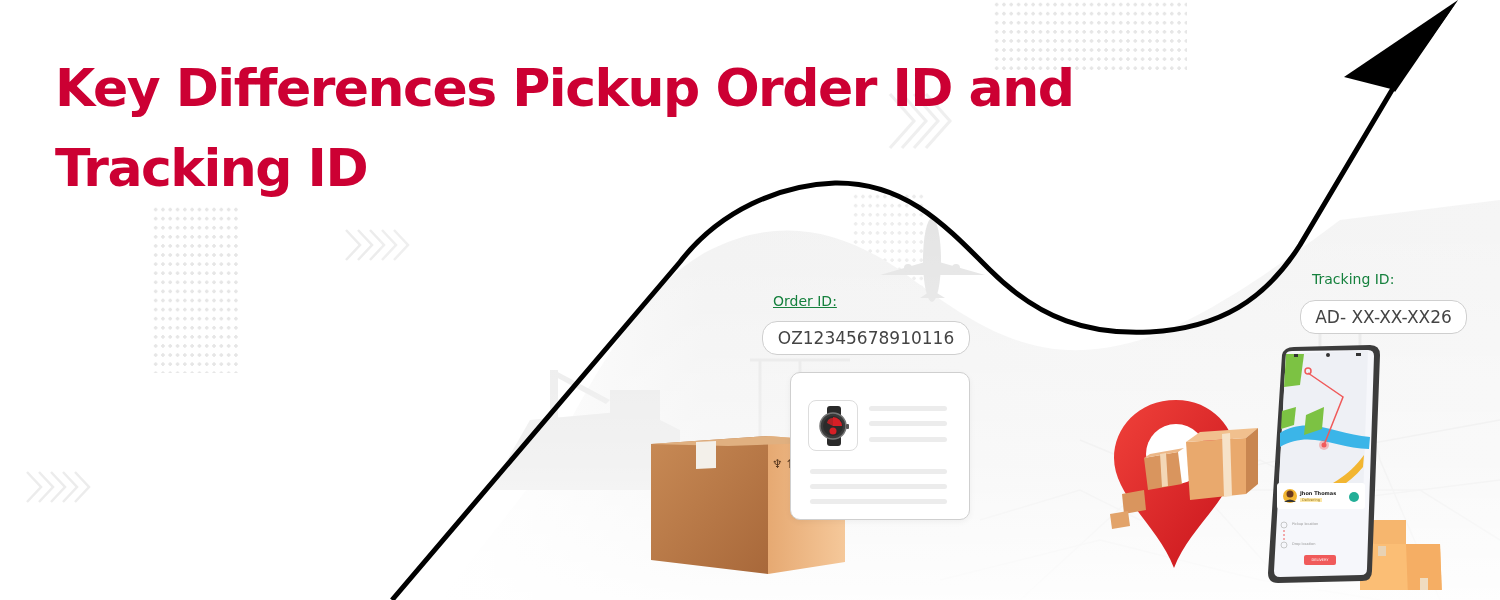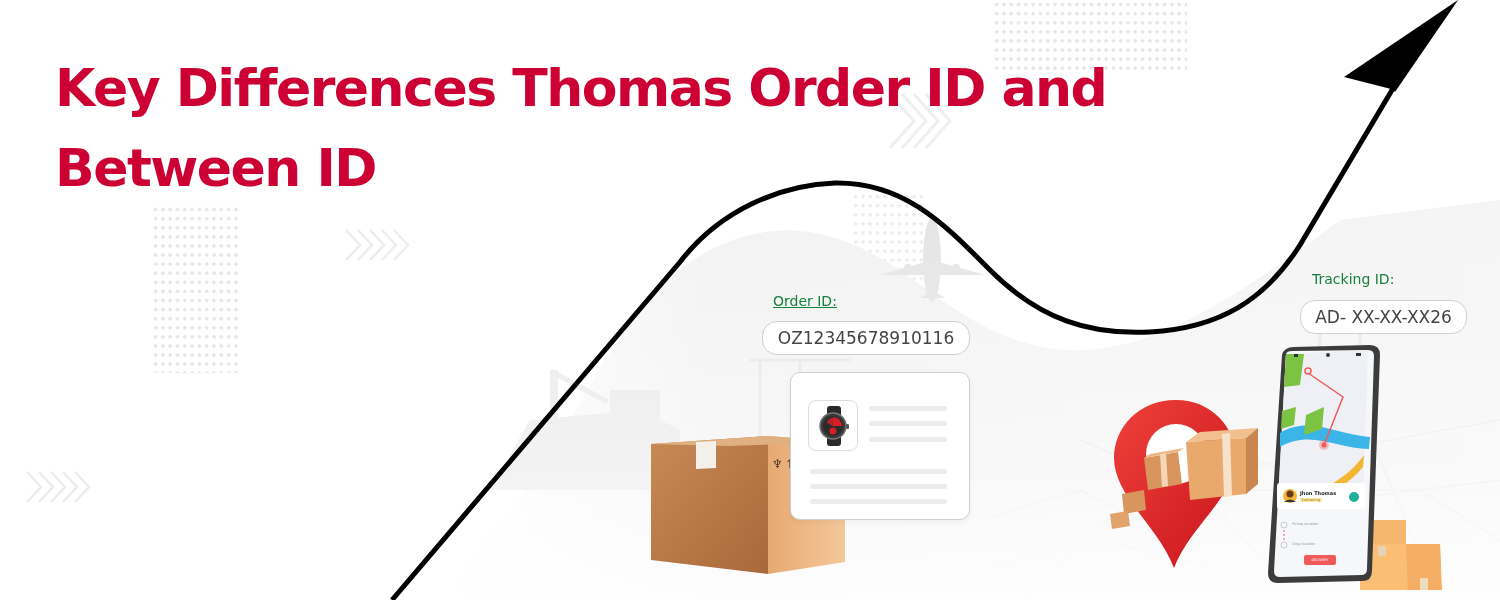--- a/index.html
+++ b/index.html
@@ -139,22 +139,22 @@
       <path d="M700 280 L820 330 L900 420"></path>
       <path d="M820 250 L860 330 L1040 330 L1120 380"></path>
       <path d="M980 220 L1000 300 L1060 440"></path>
       <path d="M760 360 L880 300 L960 340 L1120 320"></path>
       <path d="M600 360 L700 330 L760 360"></path>
     </g>
     <rect x="0" y="0" width="1120" height="440" fill="url(#fadeB)"></rect>
   </svg>
 
   <h1 class="headline">
-    <span>Key Differences Thomas Order ID and</span><br>
-    <span>Between ID</span>
+    <span>Key Differences Pickup Order ID and</span><br>
+    <span>Tracking ID</span>
   </h1>
 
   <svg class="parcel" style="left:648px;top:432px;" width="200" height="146" viewBox="0 0 200 146">
     <defs>
       <linearGradient id="boxL" x1="0" y1="0" x2="1" y2="1">
         <stop offset="0" stop-color="#C88A55"></stop>
         <stop offset="1" stop-color="#A8683A"></stop>
       </linearGradient>
       <linearGradient id="boxR" x1="0" y1="0" x2="1" y2="0">
         <stop offset="0" stop-color="#E6A972"></stop>

